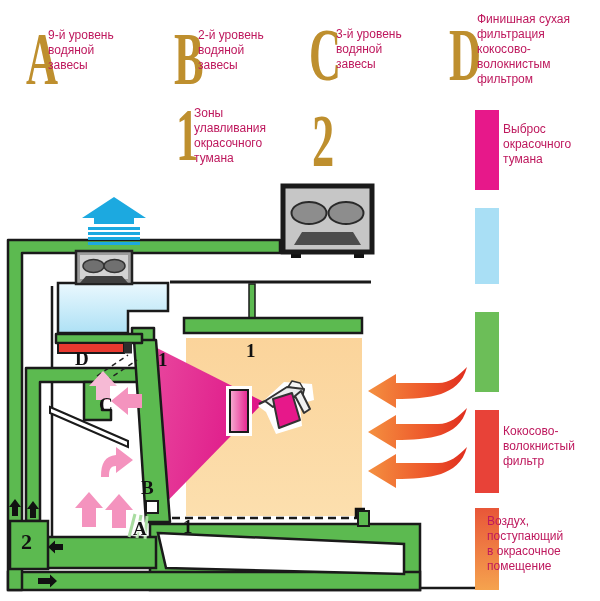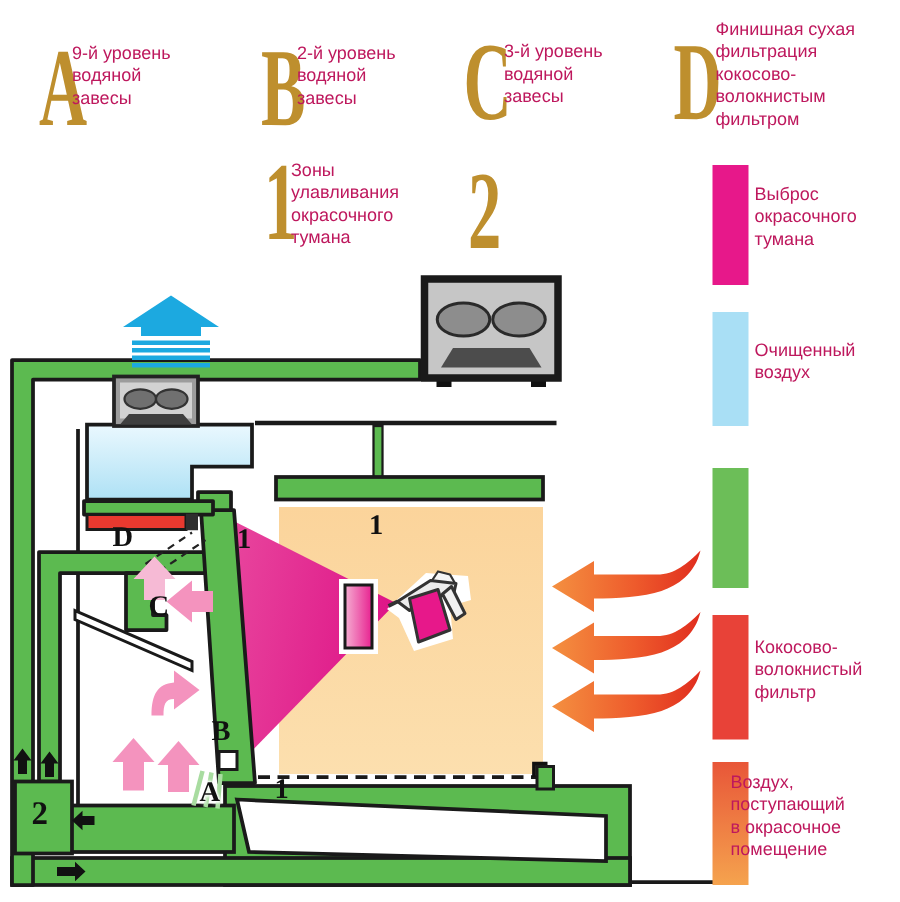--- a/index.html
+++ b/index.html
@@ -197,22 +197,20 @@
 
 <span class="marker" style="left: 312px; top: 112px; color: rgb(190, 143, 46);">2</span>
 
 
 <span class="sw" style="top: 110px; height: 80px; background: rgb(231, 24, 138);"></span>
 <div class="cap" style="left:503px;top:122px;width:95px">Выброс
 окрасочного
 тумана</div>
 
 <span class="sw" style="top: 208px; height: 76px; background: rgb(169, 223, 245);"></span>
-<div class="cap" style="left:503px;top:226px;width:95px">Очищенный
-воздух</div>
 
 <span class="sw" style="top: 312px; height: 80px; background: rgb(108, 190, 88);"></span>
 
 <span class="sw" style="top: 410px; height: 83px; background: rgb(232, 66, 56);"></span>
 <div class="cap" style="left:503px;top:424px;width:95px">Кокосово-
 волокнистый
 фильтр</div>
 
 <span class="sw sw-grad" style="top:508px;height:82px"></span>
 <div class="cap" style="left:487px;top:514px;width:95px">Воздух,

